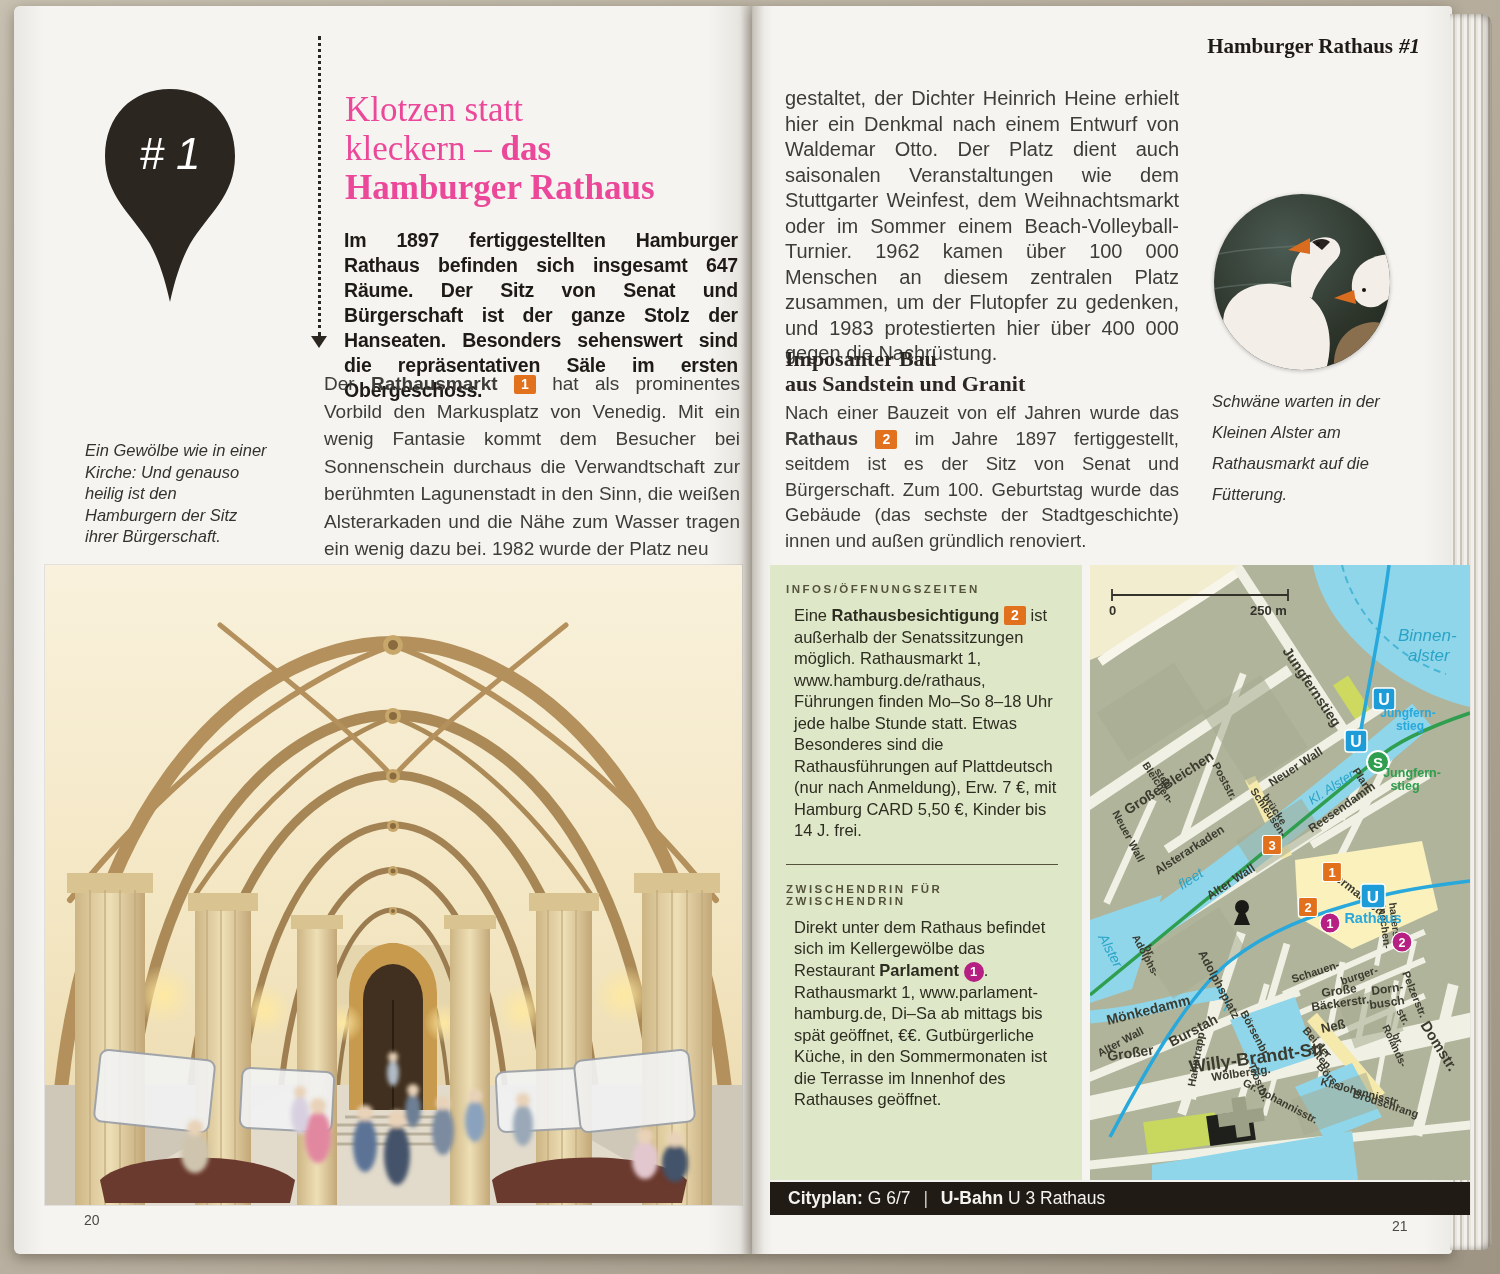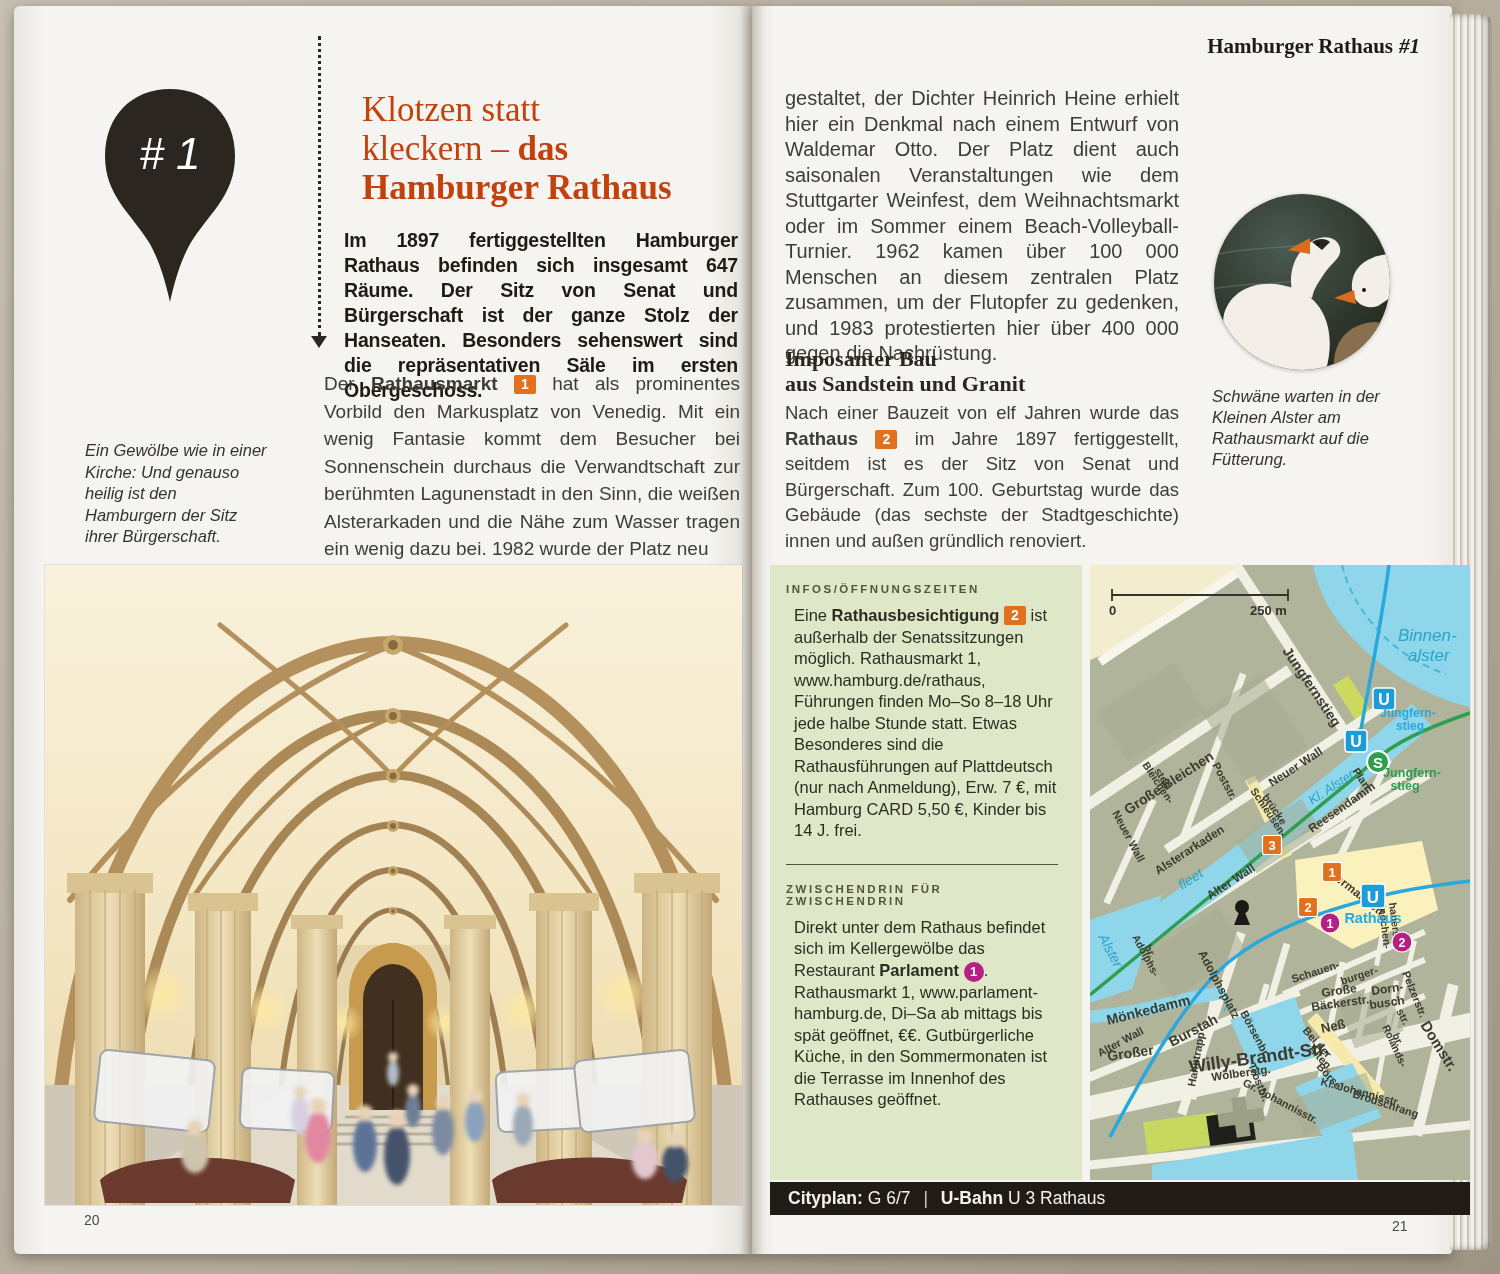--- a/index.html
+++ b/index.html
@@ -29,38 +29,38 @@
   }
   .spine{
     position:absolute;top:6px;left:740px;width:24px;height:1248px;
     background:linear-gradient(90deg,rgba(90,80,65,0) 0%,rgba(90,80,65,.28) 48%,rgba(90,80,65,.18) 58%,rgba(90,80,65,0) 100%);
   }
   .abs{position:absolute;}
   
   .pin-svg{left:100px;top:84px;}
   .dotted-arrow{left:318px;top:36px;height:300px;width:0;border-left:3px dotted #2b2620;}
   .arrow-head{left:311px;top:336px;width:0;height:0;border-left:8px solid transparent;border-right:8px solid transparent;border-top:12px solid #2b2620;}
-  .title{left:362px;top:90px;width:400px;font-family:"Liberation Serif","DejaVu Serif",serif;font-size:35px;line-height:39px;color:#c2410c;}
+  .title{left:345px;top:90px;width:400px;font-family:"Liberation Serif","DejaVu Serif",serif;font-size:35px;line-height:39px;color:#ec4899;}
   .title b{font-weight:700;}
   .intro{left:344px;top:228px;width:394px;font-size:19.5px;line-height:25px;font-weight:700;color:#1e1a15;text-align:justify;letter-spacing:-0.2px;}
   .bodytext{left:324px;top:370px;width:416px;font-size:19px;line-height:27.5px;text-align:justify;color:#3d3c39;}
   .caption-left{left:85px;top:440px;width:185px;font-style:italic;font-size:16.5px;line-height:21.5px;color:#33322f;}
   .photo{left:45px;top:565px;width:697px;height:640px;box-shadow:0 0 0 1px rgba(0,0,0,.08);}
   .pagenum{font-size:14px;color:#4a4946;}
   .pagenum-left{left:84px;top:1212px;}
   .pagenum-right{left:1392px;top:1218px;}
   
   .header-right{left:900px;top:34px;width:520px;text-align:right;font-family:"Liberation Serif","DejaVu Serif",serif;font-size:21px;color:#1e1a15;}
   .header-right b{font-weight:700;}
   .header-right i{font-style:italic;font-weight:600;margin-left:6px;}
   .col1{left:785px;top:86px;width:394px;font-size:20px;line-height:25.5px;text-align:justify;color:#3d3c39;}
   .subhead{left:785px;top:346px;width:394px;font-family:"Liberation Serif","DejaVu Serif",serif;font-size:22px;line-height:25px;font-weight:600;color:#2a2621;}
   .para2{left:785px;top:400px;width:394px;font-size:18.5px;line-height:25.5px;text-align:justify;color:#3d3c39;}
   .swan-wrap{left:1214px;top:194px;width:176px;height:176px;border-radius:50%;overflow:hidden;box-shadow:0 1px 4px rgba(0,0,0,.25);}
-  .swan-caption{left:1212px;top:386px;width:196px;font-style:italic;font-size:16.5px;line-height:21px;color:#33322f;}
+  .swan-caption{left:1212px;top:386px;width:196px;font-style:italic;font-size:16.5px;line-height:31px;color:#33322f;}
   .infobox{left:770px;top:565px;width:312px;height:615px;background:#dee8c9;box-sizing:border-box;padding:14px 16px 0 16px;color:#2d2c20;}
   .infobox .kicker{font-size:11.5px;font-weight:700;letter-spacing:2.5px;color:#55533c;margin:4px 0 10px 0;}
   .infobox p{margin:0 0 4px 8px;font-size:16.5px;line-height:21.5px;}
   .infobox .rule{border:0;border-top:1.5px solid #55533c;margin:22px 4px 18px 0;width:272px;}
   .msq{display:inline-block;min-width:20px;height:19px;background:#e2711d;color:#fff;font-weight:700;font-size:14px;line-height:19px;text-align:center;border-radius:2px;vertical-align:1px;padding:0 1px;}
   .mcirc{display:inline-block;width:20px;height:20px;background:#b62082;color:#fff;font-weight:700;font-size:13px;line-height:20px;text-align:center;border-radius:50%;vertical-align:0px;}
   .map-wrap{left:1090px;top:565px;width:380px;height:615px;overflow:hidden;}
   .footbar{
     left:770px;top:1182px;width:700px;height:33px;background:#201b14;color:#f4f2ee;
     font-size:17.5px;line-height:33px;padding-left:18px;box-sizing:border-box;

